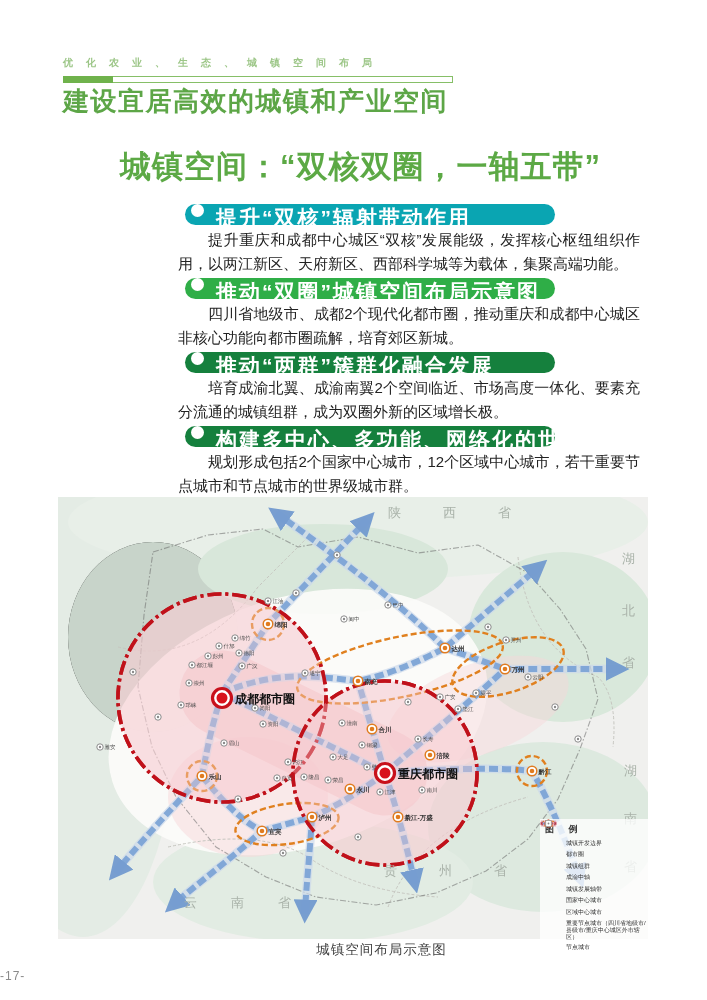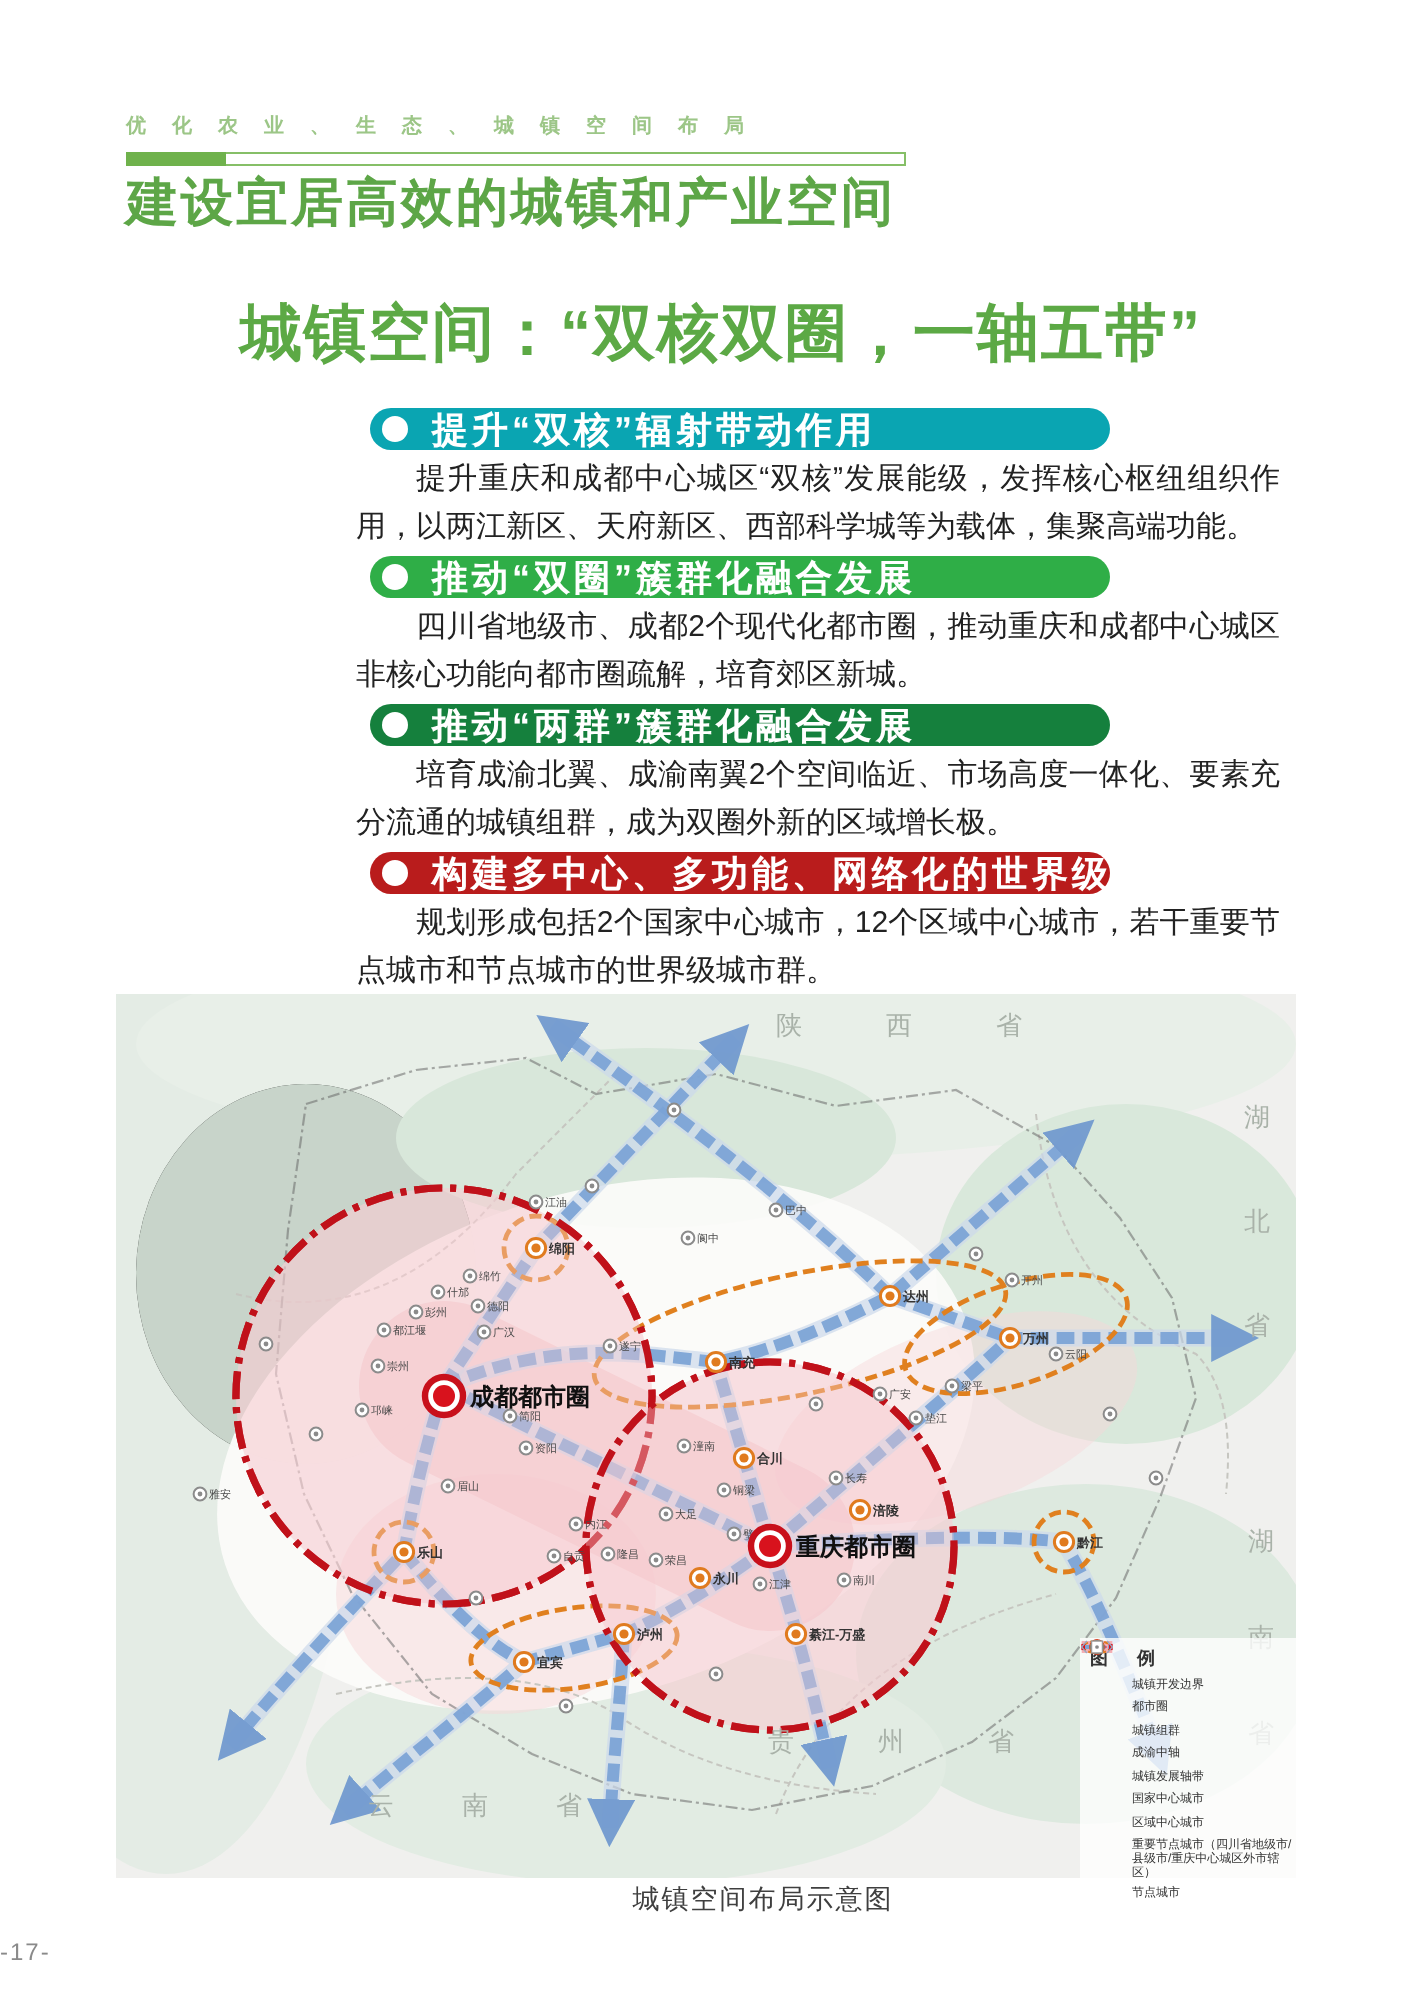--- a/index.html
+++ b/index.html
@@ -11,23 +11,23 @@
   .kicker{font-size:10px;color:#9cc687;letter-spacing:13px;white-space:nowrap;font-weight:600;}
   .rulebar{margin-top:6px;width:390px;height:7px;border:1px solid #86bf67;position:relative;box-sizing:border-box;background:#fff;}
   .rulebar-fill{position:absolute;left:-1px;top:-1px;height:7px;width:50px;background:#6fb24c;}
   .chapter{margin:1px 0 0;font-size:26px;color:#5da647;font-weight:700;letter-spacing:1.5px;}
 
   .big-title{position:absolute;left:120px;top:146px;font-size:31px;font-weight:800;color:#5ca945;letter-spacing:1px;white-space:nowrap;}
 
   
   .sections{position:absolute;left:178px;top:204px;width:462px;}
   .sec{margin-bottom:2px;}
-  .pill{margin-left:7px;width:370px;height:21px;border-radius:12px;display:flex;align-items:center;
+  .pill{margin-left:7px;width:370px;height:21px;border-radius:12px;display:flex;align-items:flex-start;
         gap:12px;padding-left:6px;box-sizing:border-box;color:#fff;font-weight:700;
-        font-size:18px;letter-spacing:2px;white-space:nowrap;}
+        font-size:21px;letter-spacing:2px;white-space:nowrap;}
   .pill .dot{width:13px;height:13px;border-radius:50%;background:#fff;flex:none;}
   .sec p{margin:3px 0 0;font-size:15px;line-height:24px;color:#222;text-indent:2em;text-align:justify;}
 
   
   .map{position:absolute;left:58px;top:497px;width:590px;height:442px;}
   .map svg{position:absolute;left:0;top:0;}
   .prov{fill:#a9b2a9;font-size:13px;}
   .nc-o{fill:#fff;stroke:#8b8b8b;stroke-width:1;}
   .nc-i{fill:#8b8b8b;}
   .nc-t{font-size:5.5px;fill:#4a4a4a;}
@@ -76,33 +76,33 @@
     <div class="sec">
       <div class="pill" style="background: rgb(10, 165, 178);">
         <span class="dot"></span>
         <span>提升“双核”辐射带动作用</span>
       </div>
       <p>提升重庆和成都中心城区“双核”发展能级，发挥核心枢纽组织作用，以两江新区、天府新区、西部科学城等为载体，集聚高端功能。</p>
     </div>
     <div class="sec">
       <div class="pill" style="background: rgb(47, 174, 71);">
         <span class="dot"></span>
-        <span>推动“双圈”簇群化融合发展</span>
+        <span>推动“双圈”城镇空间布局示意图</span>
       </div>
       <p>四川省地级市、成都2个现代化都市圈，推动重庆和成都中心城区非核心功能向都市圈疏解，培育郊区新城。</p>
     </div>
     <div class="sec">
       <div class="pill" style="background: #15803d;">
         <span class="dot"></span>
         <span>推动“两群”簇群化融合发展</span>
       </div>
       <p>培育成渝北翼、成渝南翼2个空间临近、市场高度一体化、要素充分流通的城镇组群，成为双圈外新的区域增长极。</p>
     </div>
     <div class="sec">
-      <div class="pill" style="background: #b91c1c;">
+      <div class="pill" style="background: #15803d;">
         <span class="dot"></span>
         <span>构建多中心、多功能、网络化的世界级城市群</span>
       </div>
       <p>规划形成包括2个国家中心城市，12个区域中心城市，若干重要节点城市和节点城市的世界级城市群。</p>
     </div>
   </div>
 
   <div class="map">
     <svg width="590" height="442" viewBox="0 0 590 442">
       <defs>

